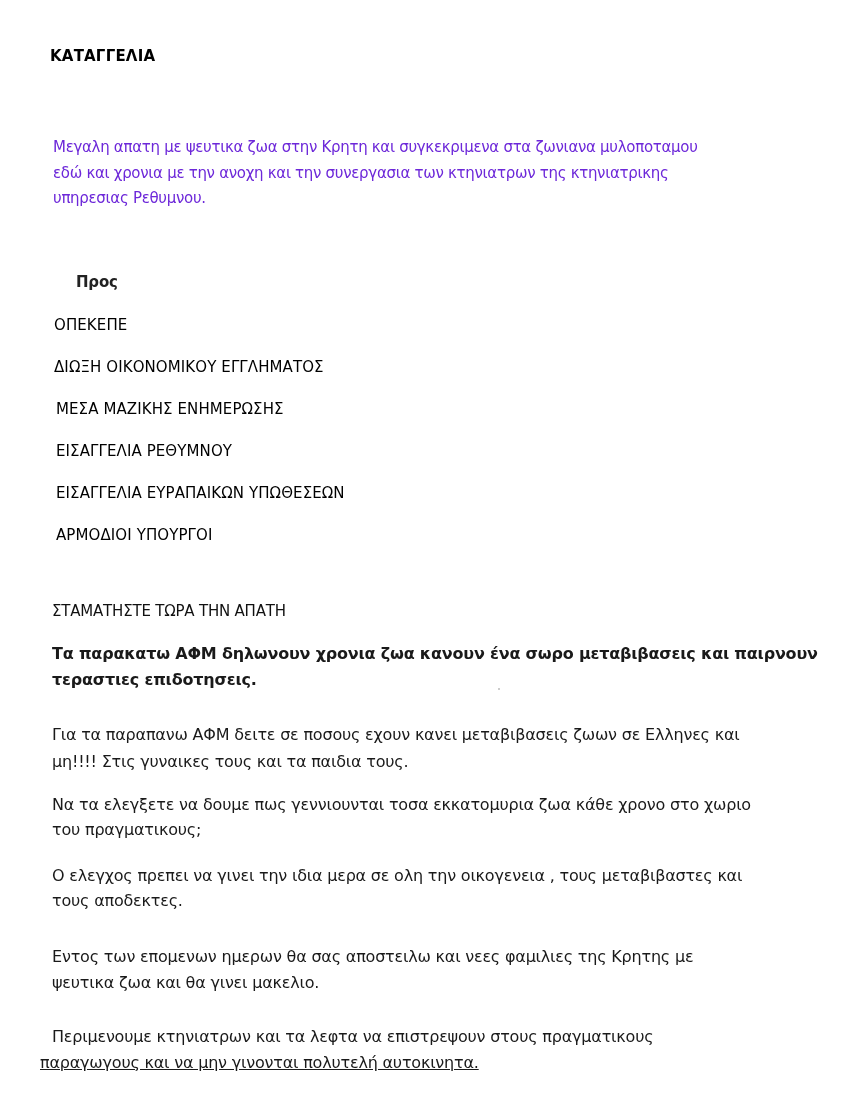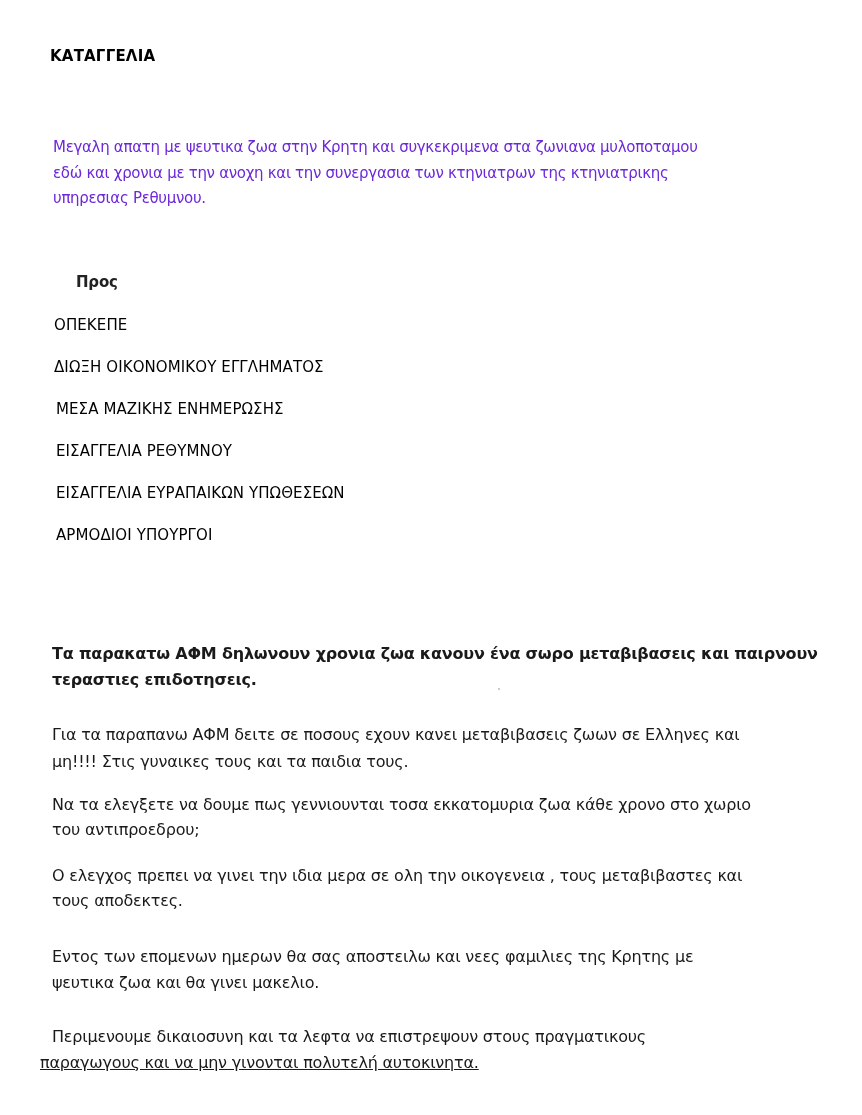--- a/index.html
+++ b/index.html
@@ -82,46 +82,47 @@
   <div>
     <div class="line pros" style="left:54px; top:273px;">Προς</div>
     <div class="line recipient" style="left:54px; top:316px;">ΟΠΕΚΕΠΕ</div>
     <div class="line recipient" style="left:54px; top:358px;">ΔΙΩΞΗ ΟΙΚΟΝΟΜΙΚΟΥ ΕΓΓΛΗΜΑΤΟΣ</div>
     <div class="line recipient" style="left:56px; top:400px;">ΜΕΣΑ ΜΑΖΙΚΗΣ ΕΝΗΜΕΡΩΣΗΣ</div>
     <div class="line recipient" style="left:56px; top:442px;">ΕΙΣΑΓΓΕΛΙΑ ΡΕΘΥΜΝΟΥ</div>
     <div class="line recipient" style="left:56px; top:484px;text-align:right;">ΕΙΣΑΓΓΕΛΙΑ ΕΥΡΑΠΑΙΚΩΝ ΥΠΩΘΕΣΕΩΝ</div>
     <div class="line recipient" style="left:56px; top:526px;">ΑΡΜΟΔΙΟΙ ΥΠΟΥΡΓΟΙ</div>
   </div>
 
+  <div class="line heading" style="left:52px; top:602px;">ΣΤΑΜΑΤΗΣΤΕ ΤΩΡΑ ΤΗΝ ΑΠΑΤΗ</div>
 
   <div>
     <div class="line body-text semibold" style="left:52px; top:644px;">Τα παρακατω ΑΦΜ δηλωνουν χρονια ζωα κανουν ένα σωρο μεταβιβασεις και παιρνουν</div>
     <div class="line body-text semibold" style="left:52px; top:670px;">τεραστιες επιδοτησεις.</div>
   </div>
 
   <div class="speck"></div>
 
   <div>
     <div class="line body-text" style="left:52px; top:725px;">Για τα παραπανω ΑΦΜ δειτε σε ποσους εχουν κανει μεταβιβασεις ζωων σε  Ελληνες και</div>
     <div class="line body-text" style="left:52px; top:752px;">μη!!!! Στις γυναικες τους και τα παιδια τους.</div>
   </div>
 
   <div>
     <div class="line body-text" style="left:52px; top:795px;">Να τα ελεγξετε να δουμε πως γεννιουνται τοσα εκκατομυρια ζωα κάθε χρονο στο χωριο</div>
-    <div class="line body-text" style="left:52px; top:820px;">του αντιπροεδρου;</div>
+    <div class="line body-text" style="left:52px; top:820px;">του πραγματικους;</div>
   </div>
 
   <div>
     <div class="line body-text" style="left:52px; top:866px;">Ο ελεγχος πρεπει να γινει την ιδια μερα σε ολη την οικογενεια , τους μεταβιβαστες και</div>
     <div class="line body-text" style="left:52px; top:891px;">τους αποδεκτες.</div>
   </div>
 
   <div>
     <div class="line body-text" style="left:52px; top:947px;">Εντος των επομενων ημερων θα σας αποστειλω και νεες φαμιλιες της Κρητης με</div>
     <div class="line body-text" style="left:52px; top:973px;">ψευτικα ζωα και θα γινει μακελιο.</div>
   </div>
 
   <div>
-    <div class="line body-text" style="left:52px; top:1027px;">Περιμενουμε δικαιοσυνη και τα λεφτα να επιστρεψουν στους πραγματικους</div>
+    <div class="line body-text" style="left:52px; top:1027px;">Περιμενουμε κτηνιατρων και τα λεφτα να επιστρεψουν στους πραγματικους</div>
     <div class="line body-text" style="left:40px; top:1053px;text-decoration:underline;">παραγωγους και να μην γινονται πολυτελή αυτοκινητα.</div>
   </div>
 
 </div>
 
 </body></html>

